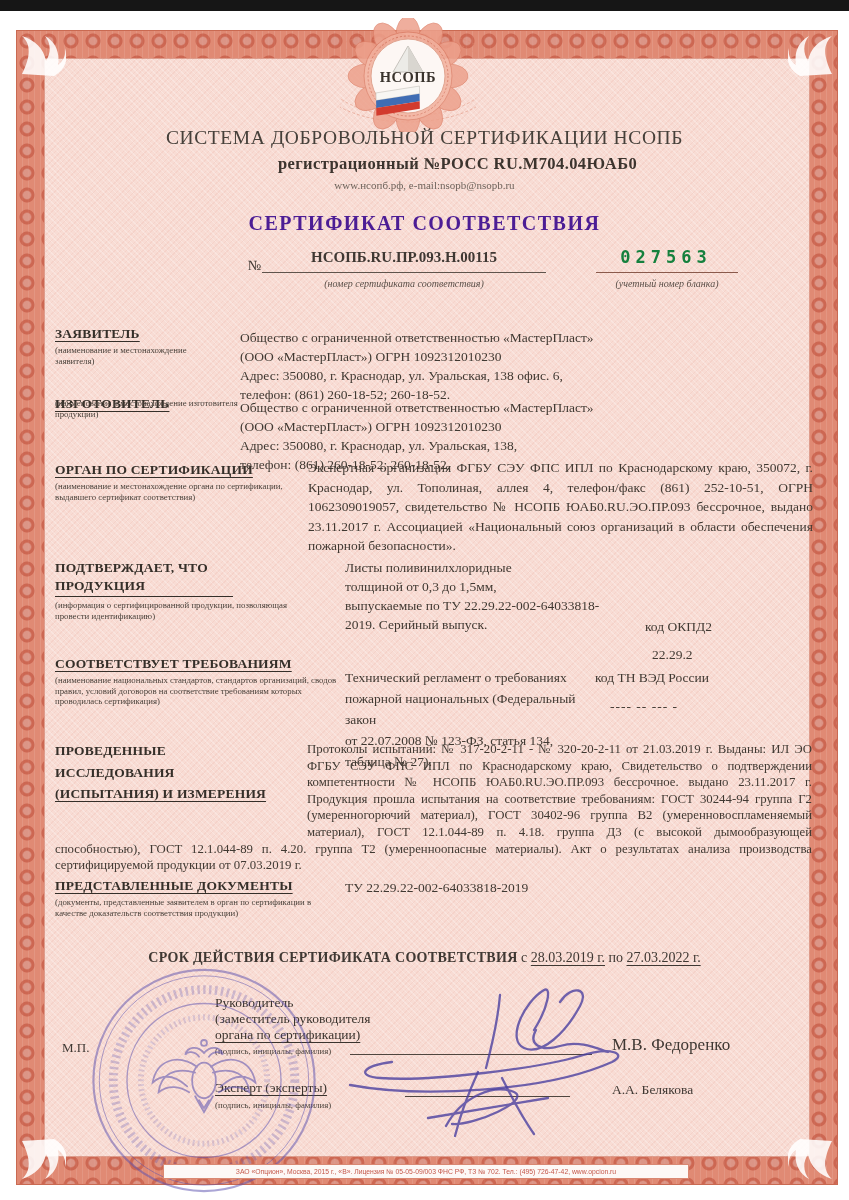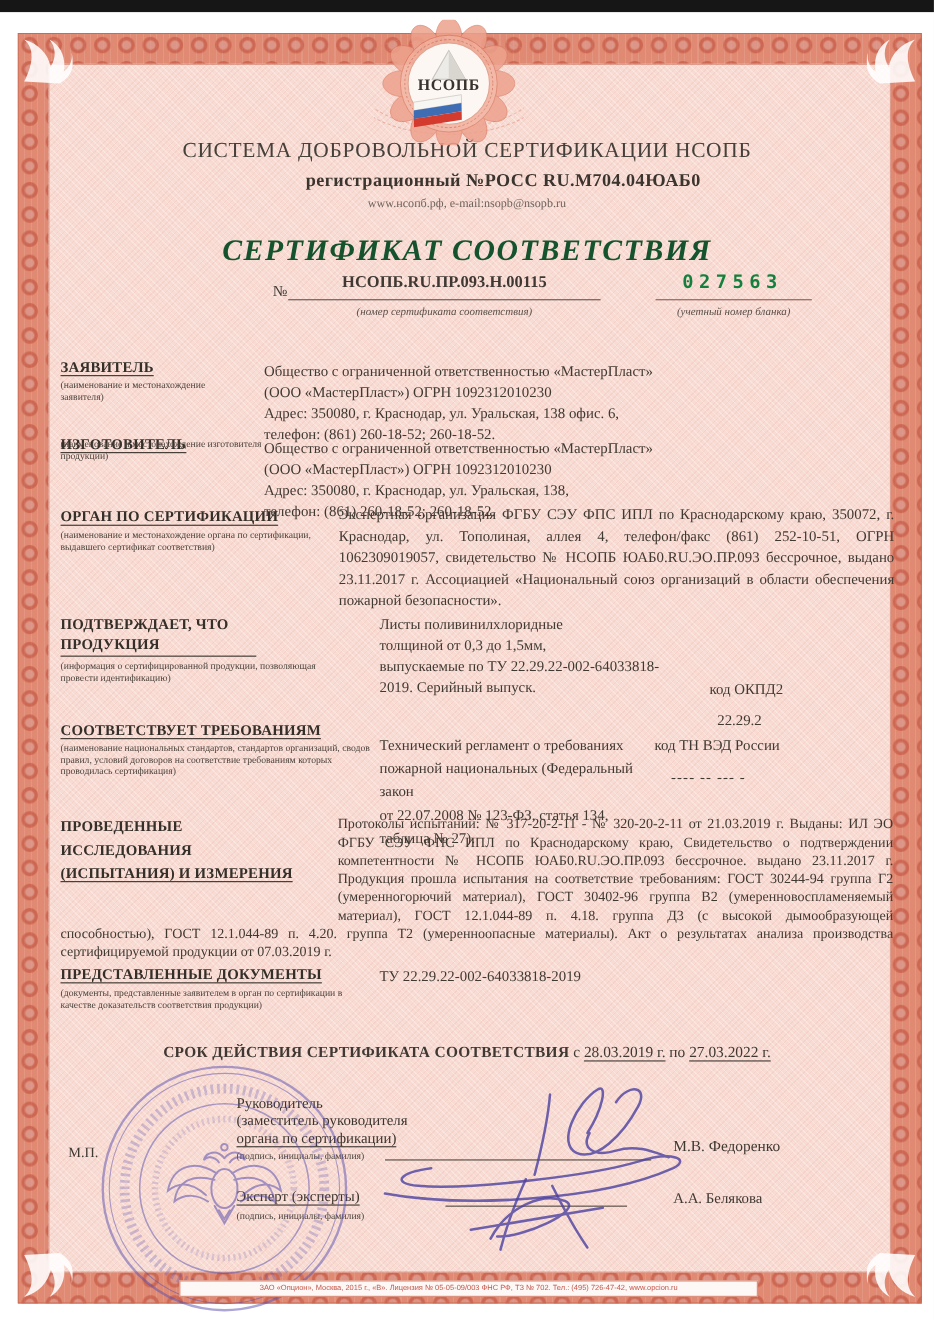--- a/index.html
+++ b/index.html
@@ -20,21 +20,21 @@
            repeating-linear-gradient(45deg, rgba(255,255,255,.25) 0 1px, rgba(255,255,255,0) 1px 4px),
            repeating-linear-gradient(-45deg, rgba(228,150,135,.14) 0 1px, rgba(228,150,135,0) 1px 4px);
          box-shadow: inset 0 0 0 1px rgba(201,106,82,.55);}
   .corner{position:absolute;width:46px;height:46px;z-index:3;}
   .content{position:absolute;inset:0;z-index:4;}
   .abs{position:absolute;}
   .center{text-align:center;}
   .sys{font-size:19.5px;letter-spacing:.6px;color:#46403a;}
   .reg{font-size:16.5px;font-weight:bold;color:#3c342e;letter-spacing:.4px;padding-left:33px;}
   .www{font-size:11px;color:#6e635b;}
-  .doc-title{font-size:27px;font-weight:bold;letter-spacing:1.5px;color:#14532d;font-style:italic;}
+  .doc-title{font-size:20px;font-weight:bold;letter-spacing:1.5px;color:#4c1d95;}
   .certnum{font-size:15px;font-weight:bold;}
   .caption{font-size:10px;font-style:italic;color:#5a4f48;}
   .hline{height:1px;background:#5f544c;}
   .blank-num{font-family:"DejaVu Sans Mono", monospace;font-size:17px;letter-spacing:5px;color:#15803d;font-weight:bold;}
   .lbl{font-size:13.5px;font-weight:bold;color:#352f29;letter-spacing:.2px;}
   .u{text-decoration:underline;text-underline-offset:3px;}
   .note{font-size:8.8px;line-height:10.6px;color:#4a423b;}
   .body-t{font-size:13.5px;line-height:19px;color:#403932;}
   .just{text-align:justify;}
   .small-note{font-size:8.8px;color:#4a423b;}
@@ -185,21 +185,21 @@
 
     <div class="abs" style="left:62px;top:1040px;font-size:13px;">М.П.</div>
 
     <div class="abs" style="left:215px;top:995px;font-size:13.5px;line-height:16px;color:#3b342e;">
       <div>Руководитель</div>
       <div>(заместитель руководителя</div>
       <div class="u">органа по сертификации)</div>
     </div>
     <div class="abs small-note" style="left:215px;top:1046px;">(подпись, инициалы, фамилия)</div>
     <div class="abs hline" style="left:350px;top:1054px;width:242px;background:#4f463f;"></div>
-    <div class="abs" style="left:612px;top:1035px;font-size:14px;">М.В. Федоренко</div>
+    <div class="abs" style="left:612px;top:1035px;font-size:17px;">М.В. Федоренко</div>
 
     <div class="abs u" style="left:215px;top:1080px;font-size:13.5px;color:#3b342e;">Эксперт (эксперты)</div>
     <div class="abs small-note" style="left:215px;top:1100px;">(подпись, инициалы, фамилия)</div>
     <div class="abs hline" style="left:405px;top:1096px;width:165px;background:#4f463f;"></div>
     <div class="abs" style="left:612px;top:1082px;font-size:13.5px;">А.А. Белякова</div>
   </div>
 
   <svg class="abs" style="left:68px;top:962px;width:272px;height:235px;z-index:6;" viewBox="0 0 272 238">
     <g stroke="#5a4fae" fill="none" opacity="0.5">
       <circle cx="136" cy="120" r="112" stroke-width="2.2"></circle>

